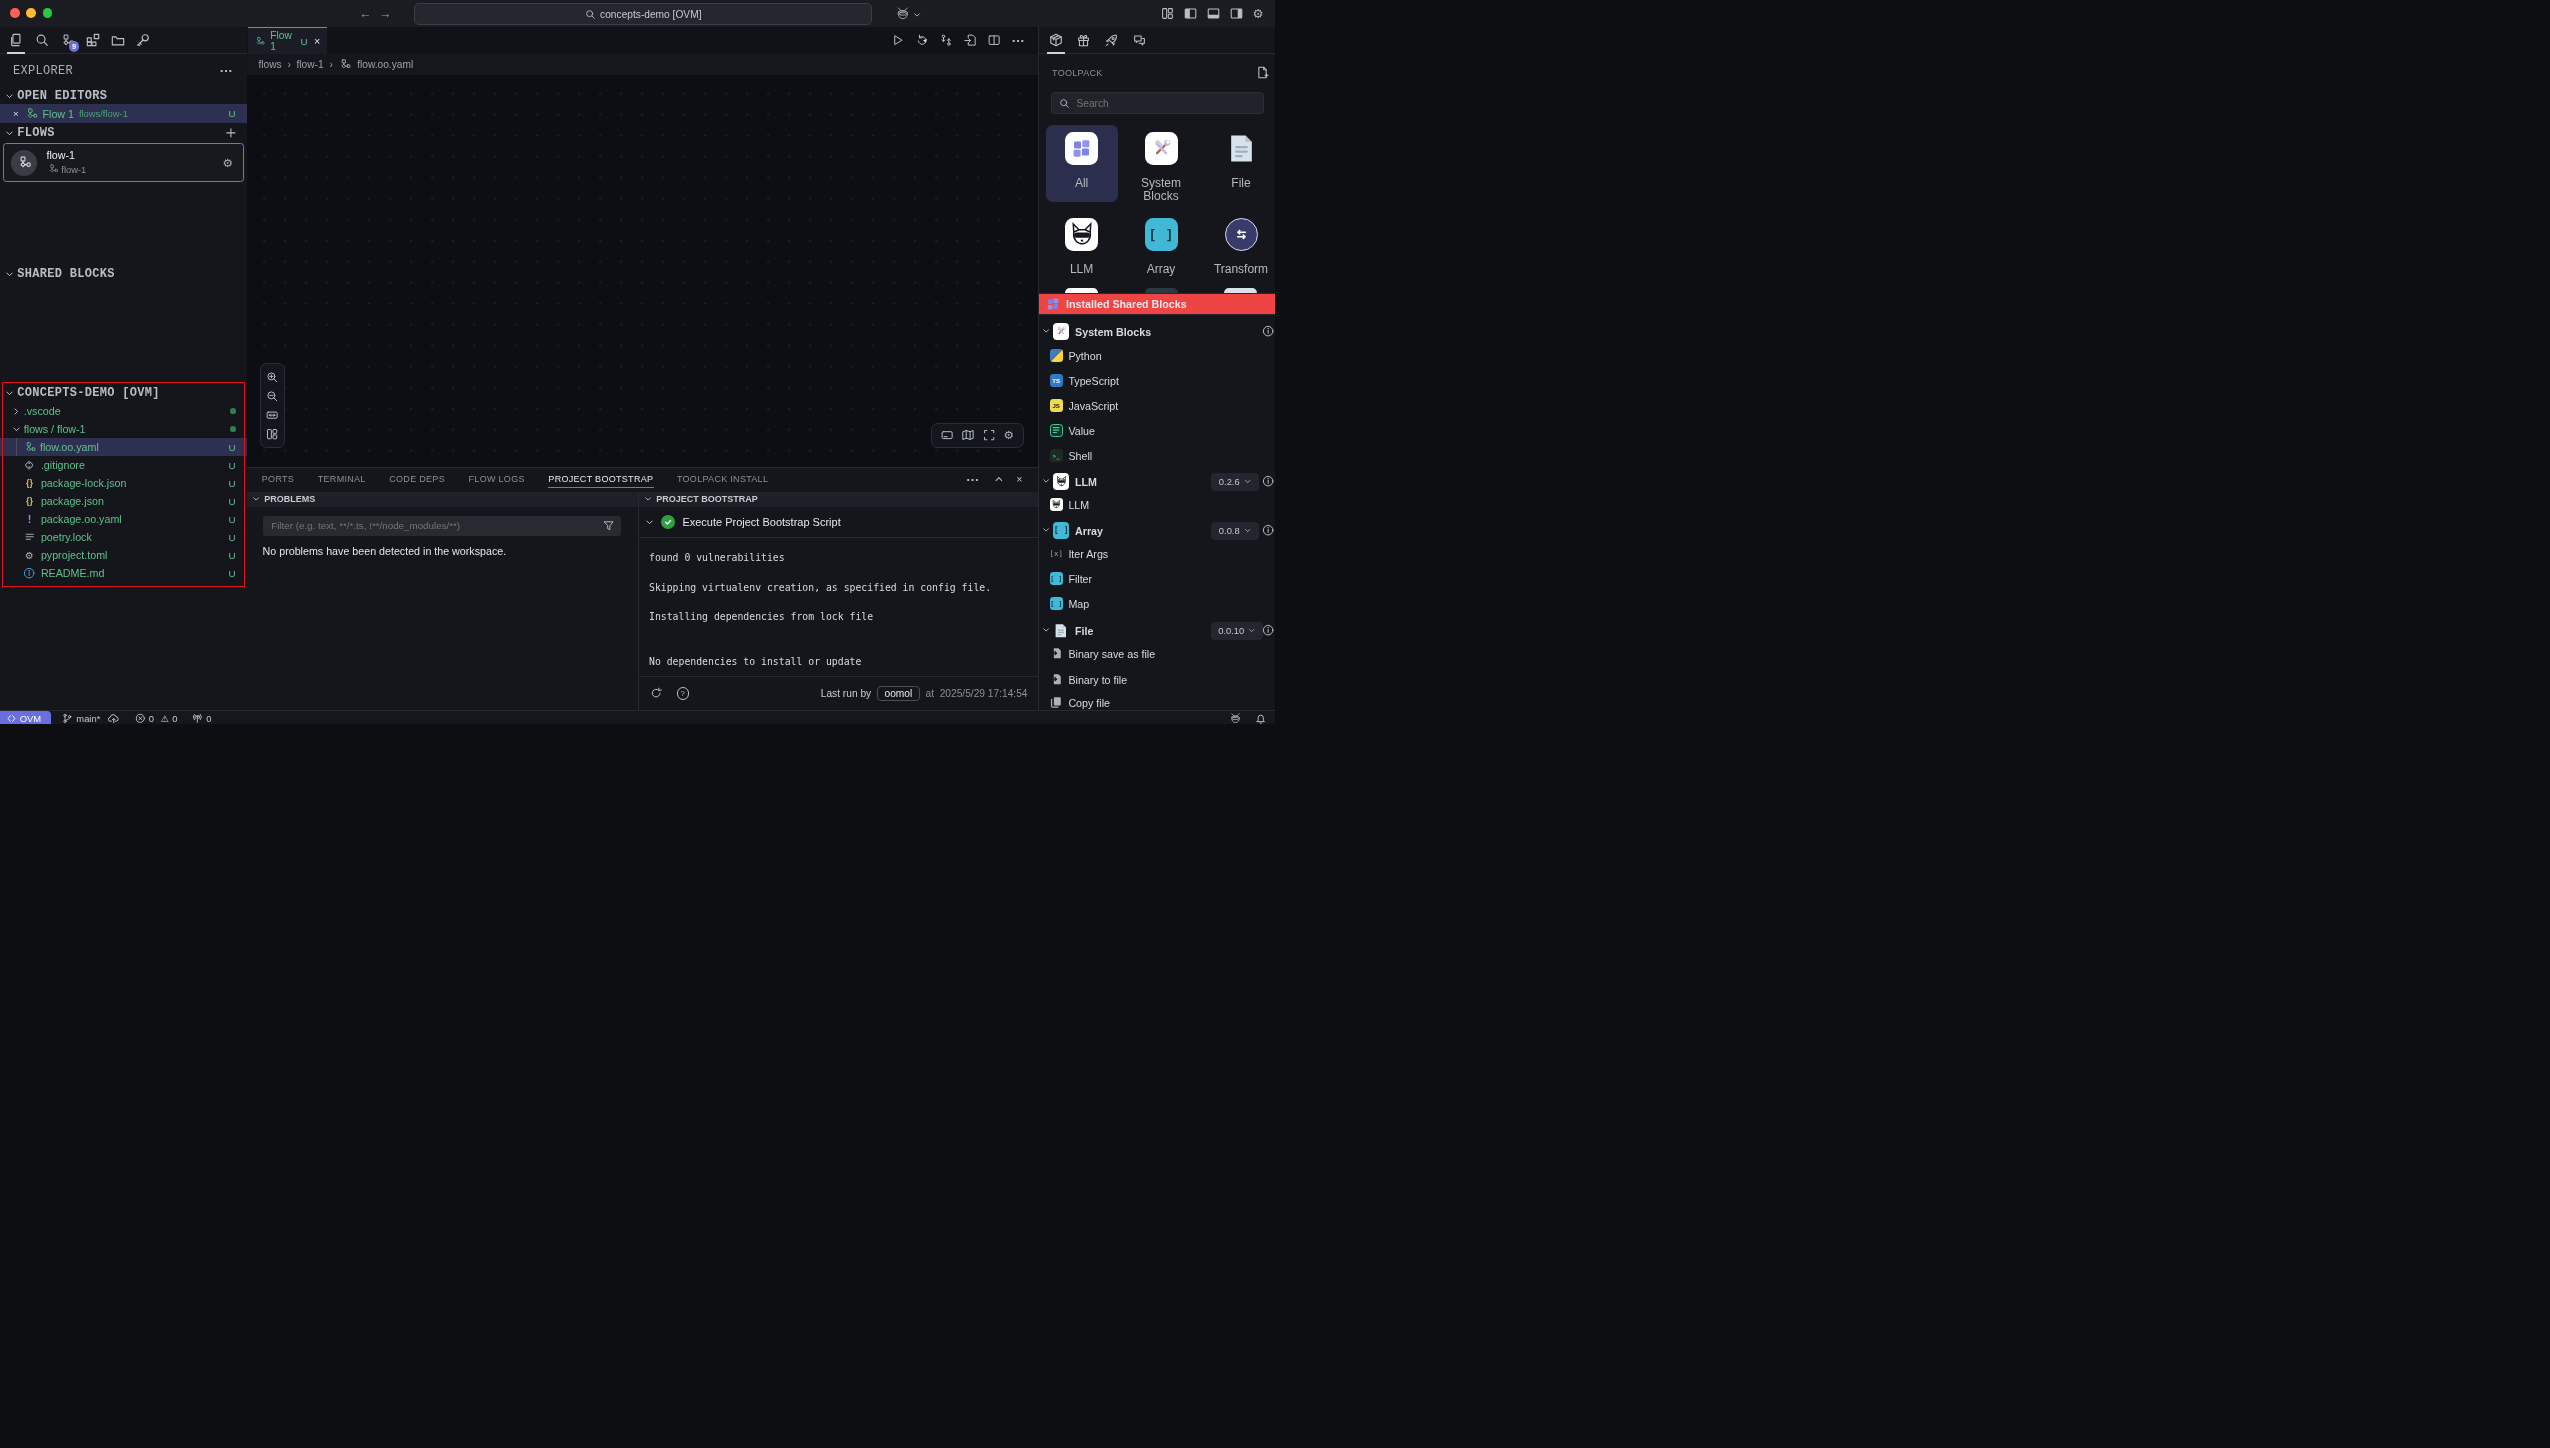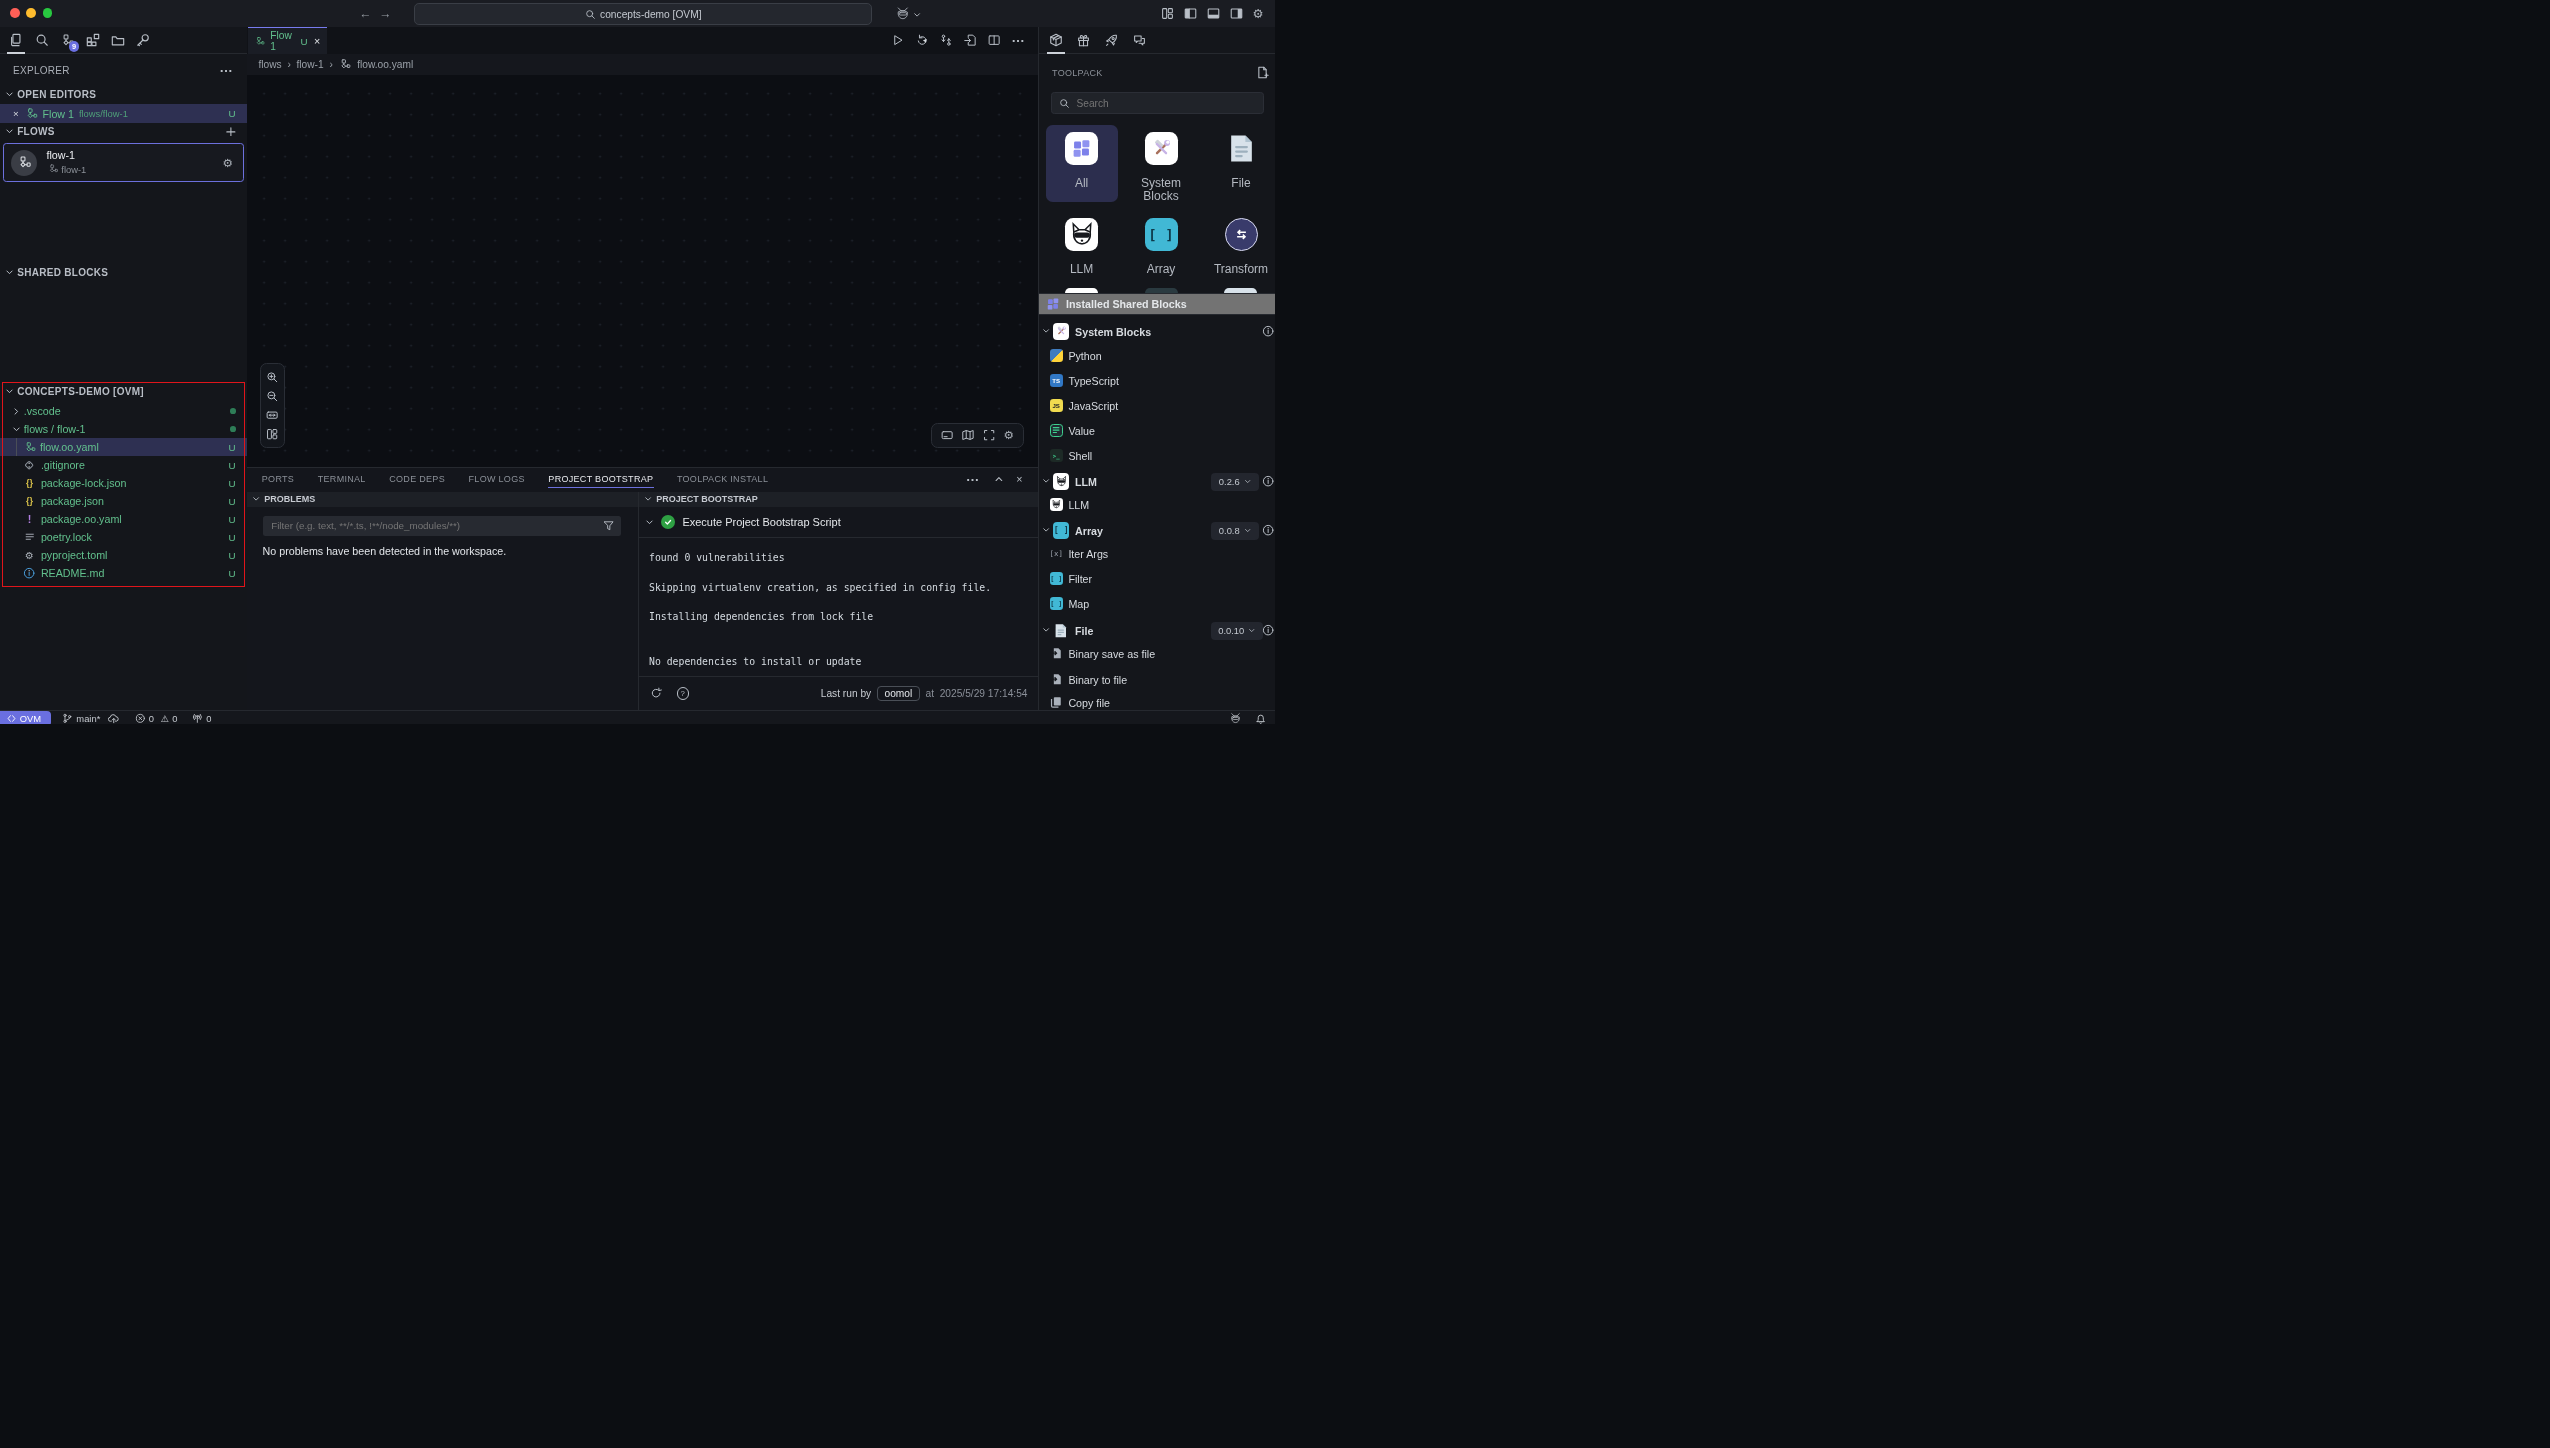--- a/index.html
+++ b/index.html
@@ -20,21 +20,21 @@
   .navarrow{color:#9aa0a8;font-size:12.3px;}
   .tb-ic{color:#b9bfc7;}
 
   
   #sidebar{left:0;top:27px;width:247px;height:683px;background:#14161b;border-right:0.8px solid #26292f;}
   .actstrip{left:0;top:0;width:100%;height:27px;border-bottom:0.8px solid #26292f;display:flex;align-items:center;gap:7.4px;padding-left:7.4px;box-sizing:border-box;}
   .actbtn{position:relative;width:18px;height:18px;display:flex;align-items:center;justify-content:center;}
   .actbtn.active:after{content:"";position:absolute;left:0;right:0;bottom:-4.9px;height:1.6px;background:#cdd2d9;}
   .badge9{position:absolute;right:-3.3px;bottom:-2.5px;width:10.7px;height:10.7px;border-radius:50%;background:#6a6fe0;
       color:#fff;font-size:7.4px;font-weight:bold;display:flex;align-items:center;justify-content:center;}
-  .sechdr{color:#b9bec6;font-size:10px;font-weight:bold;letter-spacing:0.3px;}
+  .sechdr{color:#b9bec6;font-size:12px;font-weight:bold;letter-spacing:0.3px;font-family:Liberation Mono, monospace;}
   .green{color:#62c08d;}
   .dimgreen{color:#4f9f78;}
   .ubadge{color:#62c08d;font-size:9.8px;}
   .dotbadge{width:5.7px;height:5.7px;border-radius:50%;background:#2e7d57;display:inline-block;}
   .trow{position:absolute;left:0;width:247px;height:18px;display:flex;align-items:center;font-size:10.7px;box-sizing:border-box;padding-right:11.5px;}
   .trow .grow{flex:1;white-space:nowrap;overflow:hidden;}
   .tchev{margin:0 3.3px 0 11.5px;}
   .ficon{width:13px;margin:0 4.9px 0 23px;display:flex;justify-content:center;font-weight:bold;}
   .selrow{background:#2e3052;}
   #redbox{left:1.6px;top:382px;width:241px;height:203px;border:1.6px solid #e0151b;z-index:40;pointer-events:none;}
@@ -87,21 +87,21 @@
   #rstrip{position:absolute;left:0;top:0;width:237px;height:27px;border-bottom:0.8px solid #26292f;display:flex;align-items:center;gap:9.8px;padding-left:8.2px;box-sizing:border-box;}
   #tphdr{position:absolute;left:13px;top:41px;color:#8b9098;font-size:9px;font-weight:normal;letter-spacing:0.3px;}
   #tpsearch{position:absolute;left:12.3px;top:65px;width:213px;height:22px;background:#202329;border:0.8px solid #2b2e36;border-radius:3.3px;
         display:flex;align-items:center;gap:4.9px;padding:0 6.6px;box-sizing:border-box;}
   #tpsearch input{flex:1;background:transparent;border:none;outline:none;color:#c4c9d0;font-size:10.2px;font-family:"Liberation Sans",sans-serif;}
   .tile{position:absolute;width:72px;height:77px;border-radius:6.6px;display:flex;flex-direction:column;align-items:center;padding-top:7.4px;box-sizing:border-box;}
   .tile.selected{background:#2c2e4e;}
   .tileicon{width:33px;height:33px;border-radius:8.2px;display:flex;align-items:center;justify-content:center;}
   .tilelabel{margin-top:12px;font-size:12px;color:#b4b9c1;text-align:center;line-height:12.3px;width:69px;}
   #insthdr{position:absolute;left:0;top:266px;width:237px;height:22px;border-top:0.8px solid #26292f;border-bottom:0.8px solid #26292f;
-        display:flex;align-items:center;gap:5.7px;padding-left:7.4px;box-sizing:border-box;background:#737373;z-index:5;}
+        display:flex;align-items:center;gap:5.7px;padding-left:7.4px;box-sizing:border-box;background:#ef4444;z-index:5;}
   #insthdr span{font-size:10.7px;font-weight:bold;color:#e4e7ea;}
   .brow{position:absolute;left:0;width:237px;height:23px;display:flex;align-items:center;box-sizing:border-box;font-size:10.7px;color:#d7dbe0;}
   .brow .bname{margin-left:5.7px;white-space:nowrap;}
   .brow.group .bname{font-weight:bold;}
   .gchev{margin:0 2.5px 0 3.3px;}
   .childpad{margin-left:10.7px;}
   .verpill{position:absolute;left:172px;top:2.5px;width:48px;height:18px;background:#23262e;border-radius:4.1px;
         display:flex;align-items:center;justify-content:center;gap:4.1px;font-size:9.4px;color:#c4c9d0;}
   .rinfo{position:absolute;left:223px;top:4.9px;}
   .sicon16{width:13px;height:13px;border-radius:3.3px;display:flex;align-items:center;justify-content:center;flex:none;}

